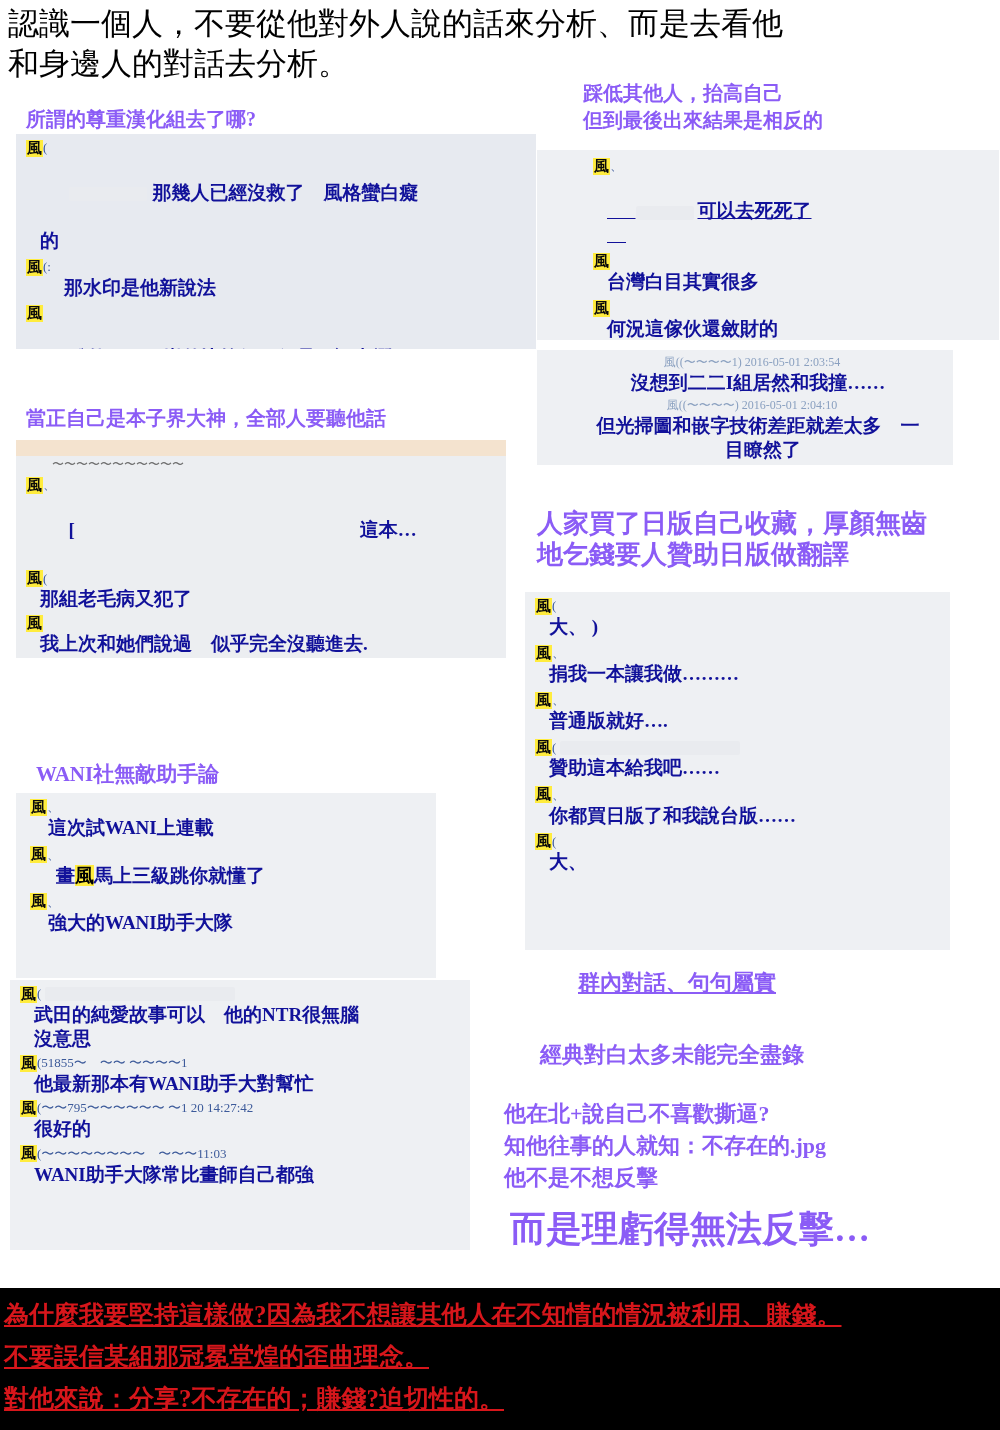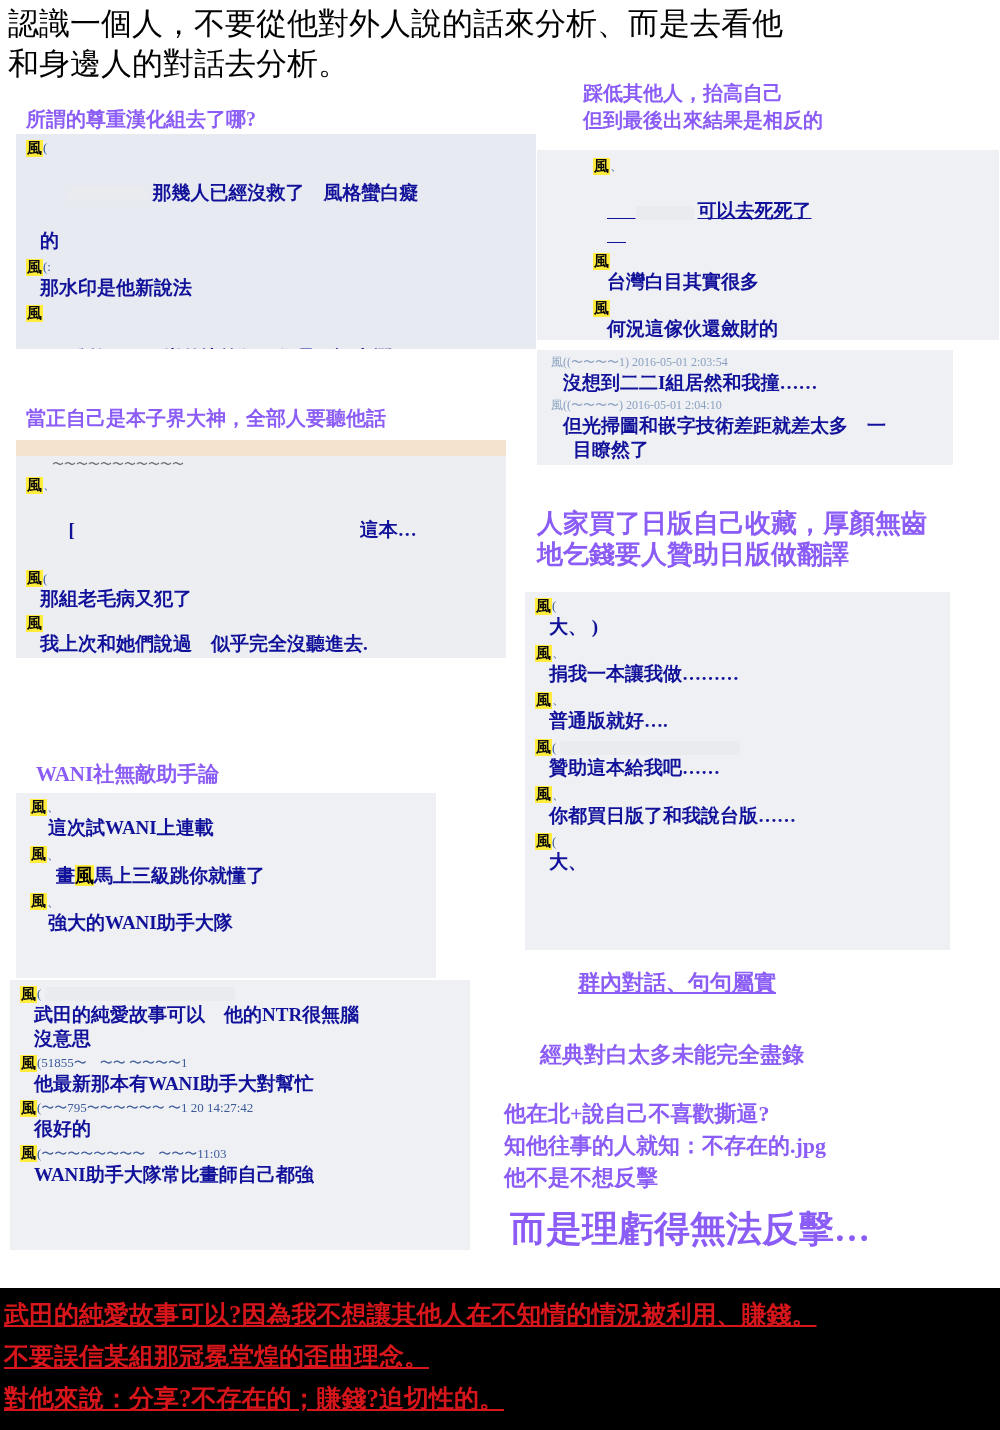--- a/index.html
+++ b/index.html
@@ -99,21 +99,21 @@
       <span class="nick">風</span><span class="nicktail">(</span>
     </div>
     <div class="msg" style="padding-left:24px;">
       <span class="smear" style="width:78px;margin-right:6px;"></span><span>那幾人已經沒救了　風格蠻白癡</span>
     </div>
     <div class="msg" style="padding-left:24px;">的</div>
 
     <div class="line" style="padding:4px 0 0 10px;">
       <span class="nick">風</span><span class="nicktail">(:</span>
     </div>
-    <div class="msg" style="padding-left:24px;">那水印是他新說法</div>
+    <div class="msg" style="padding-left:24px;margin-left:24px;">那水印是他新說法</div>
 
     <div class="line" style="padding:4px 0 0 10px;">
       <span class="nick">風</span>
     </div>
     <div class="msg" style="padding-left:24px;">
       <span>雖然　　　嵌的比較好　但是用詞太爛.</span>
     </div>
 
   </div>
 
@@ -127,21 +127,21 @@
     <div class="line" style="padding:4px 0 0 56px;">
       <span class="nick">風</span>
     </div>
     <div class="msg" style="padding-left:70px;">台灣白目其實很多</div>
     <div class="line" style="padding:4px 0 0 56px;">
       <span class="nick">風</span>
     </div>
     <div class="msg" style="padding-left:70px;">何況這傢伙還斂財的</div>
   </div>
 
-  <div class="shot" style="left:537px;top:350px;width:416px;height:115px;">
+  <div class="shot" style="left:537px;top:350px;width:416px;height:115px;text-align:center;">
     <div class="headerline" style="padding:4px 0 0 14px;">風((〜〜〜〜1) 2016-05-01 2:03:54</div>
     <div class="msg" style="padding-left:26px;">沒想到二二I組居然和我撞……</div>
     <div class="headerline" style="padding:2px 0 0 14px;">風((〜〜〜〜) 2016-05-01 2:04:10</div>
     <div class="msg" style="padding-left:26px;">但光掃圖和嵌字技術差距就差太多　一</div>
     <div class="msg" style="padding-left:26px;margin-left:10px;">目瞭然了</div>
   </div>
 
   <div class="anno" style="left:26px;top:405px;font-size:20px;">當正自己是本子界大神，全部人要聽他話</div>
 
   <div class="shot greyblue" style="left:16px;top:440px;width:490px;height:218px;">
@@ -250,18 +250,18 @@
   <div class="anno" style="left:540px;top:1040px;font-size:22px;">經典對白太多未能完全盡錄</div>
 
   <div class="anno" style="left:504px;top:1098px;font-size:22px;line-height:32px;">
     <div>他在北+說自己不喜歡撕逼?</div>
     <div>知他往事的人就知：不存在的.jpg</div>
     <div>他不是不想反擊</div>
   </div>
   <div class="anno" style="left:510px;top:1205px;font-size:36px;">而是理虧得無法反擊…</div>
 
   <div class="banner">
-    <div class="bl" style="left:4px;top:10px;">武田的純愛故事可以?因為我不想讓其他人在不知情的情況被利用、賺錢。</div>
+    <div class="bl" style="left:4px;top:10px;">為什麼我要堅持這樣做?因為我不想讓其他人在不知情的情況被利用、賺錢。</div>
     <div class="bl" style="left:4px;top:52px;">不要誤信某組那冠冕堂煌的歪曲理念。</div>
     <div class="bl" style="left:4px;top:94px;">對他來說：分享?不存在的；賺錢?迫切性的。</div>
   </div>
 
 </div>
 
 </body></html>

